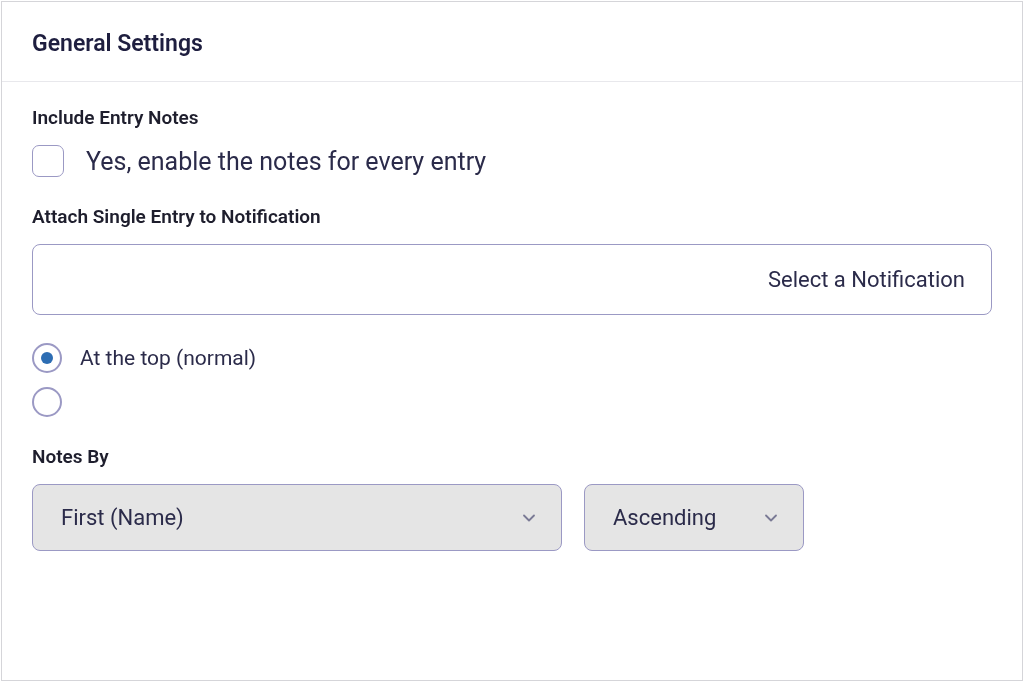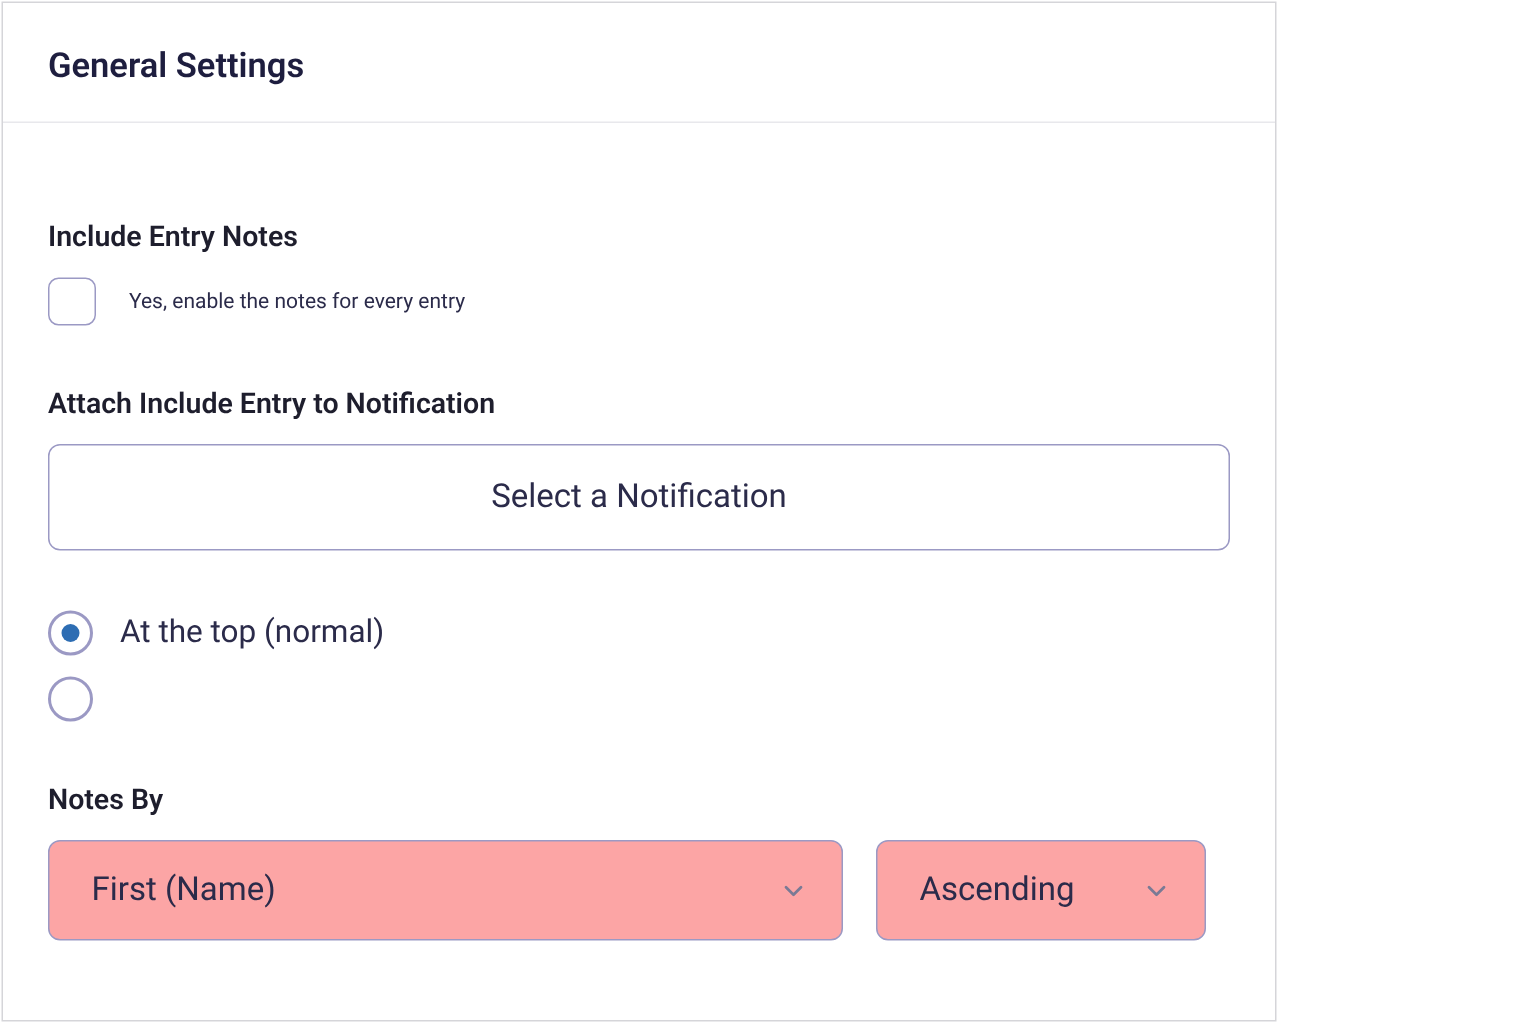--- a/index.html
+++ b/index.html
@@ -9,40 +9,39 @@
     }
     body {
       font-family: -apple-system, BlinkMacSystemFont, "Segoe UI", Roboto, Helvetica, Arial, sans-serif;
       background: #fff;
       color: #1e1e2d;
       width: 1024px;
       height: 682px;
     }
     .panel {
       border: 1px solid #d5d5d9;
-      width: 850px;
+      width: 1022px;
       height: 680px;
       margin: 1px;
       background: #fff;
     }
     .panel-header {
       padding: 28px 30px 24px 30px;
       border-bottom: 1px solid #e8e8ec;
     }
     .panel-title {
       font-size: 23px;
       font-weight: 600;
       color: #1e1e3f;
     }
     .panel-body {
       padding: 24px 30px 30px 30px;
     }
     .field-group {
       margin-bottom: 28px;
-      margin-top: 40px;
     }
     .field-label {
       font-size: 19px;
       font-weight: 600;
       color: #1e1e2d;
       margin-bottom: 16px;
       display: block;
     }
     .checkbox-row {
       display: flex;
@@ -52,34 +51,34 @@
     .checkbox {
       width: 32px;
       height: 32px;
       border: 1.5px solid #9b99c4;
       border-radius: 7px;
       background: #fff;
       cursor: pointer;
       flex-shrink: 0;
     }
     .checkbox-label {
-      font-size: 14px;
+      font-size: 25px;
       color: #2b2b4a;
       font-weight: 400;
     }
     .select-full {
       width: 100%;
       border: 1.5px solid #9b99c4;
       border-radius: 8px;
       padding: 22px 26px;
       font-size: 22px;
       color: #2b2b4a;
       background: #fff;
       cursor: pointer;
-      text-align: center;
+      text-align: right;
       font-weight: 400;
     }
     .radio-group {
       display: flex;
       flex-direction: column;
       gap: 14px;
       justify-content: space-between;
     }
     .radio-row {
       display: flex;
@@ -115,21 +114,21 @@
     .select-row {
       display: flex;
       gap: 22px;
     }
     .select-box {
       border: 1.5px solid #9b99c4;
       border-radius: 8px;
       padding: 20px 22px 20px 28px;
       font-size: 22px;
       color: #2b2b4a;
-      background: #fca5a5;
+      background: #e5e5e5;
       cursor: pointer;
       display: flex;
       align-items: center;
       justify-content: space-between;
       gap: 30px;
       font-weight: 400;
     }
     .select-box.wide {
       width: 530px;
     }
@@ -151,21 +150,21 @@
 
     <div class="field-group">
       <span class="field-label">Include Entry Notes</span>
       <div class="checkbox-row">
         <div class="checkbox"></div>
         <span class="checkbox-label">Yes, enable the notes for every entry</span>
       </div>
     </div>
 
     <div class="field-group">
-      <span class="field-label">Attach Include Entry to Notification</span>
+      <span class="field-label">Attach Single Entry to Notification</span>
       <div class="select-full">
         <span>Select a Notification</span>
       </div>
     </div>
 
     <div class="field-group">
       <div class="radio-group">
         <div class="radio-row">
           <div class="radio checked"></div>
           <span class="radio-label">At the top (normal)</span>

